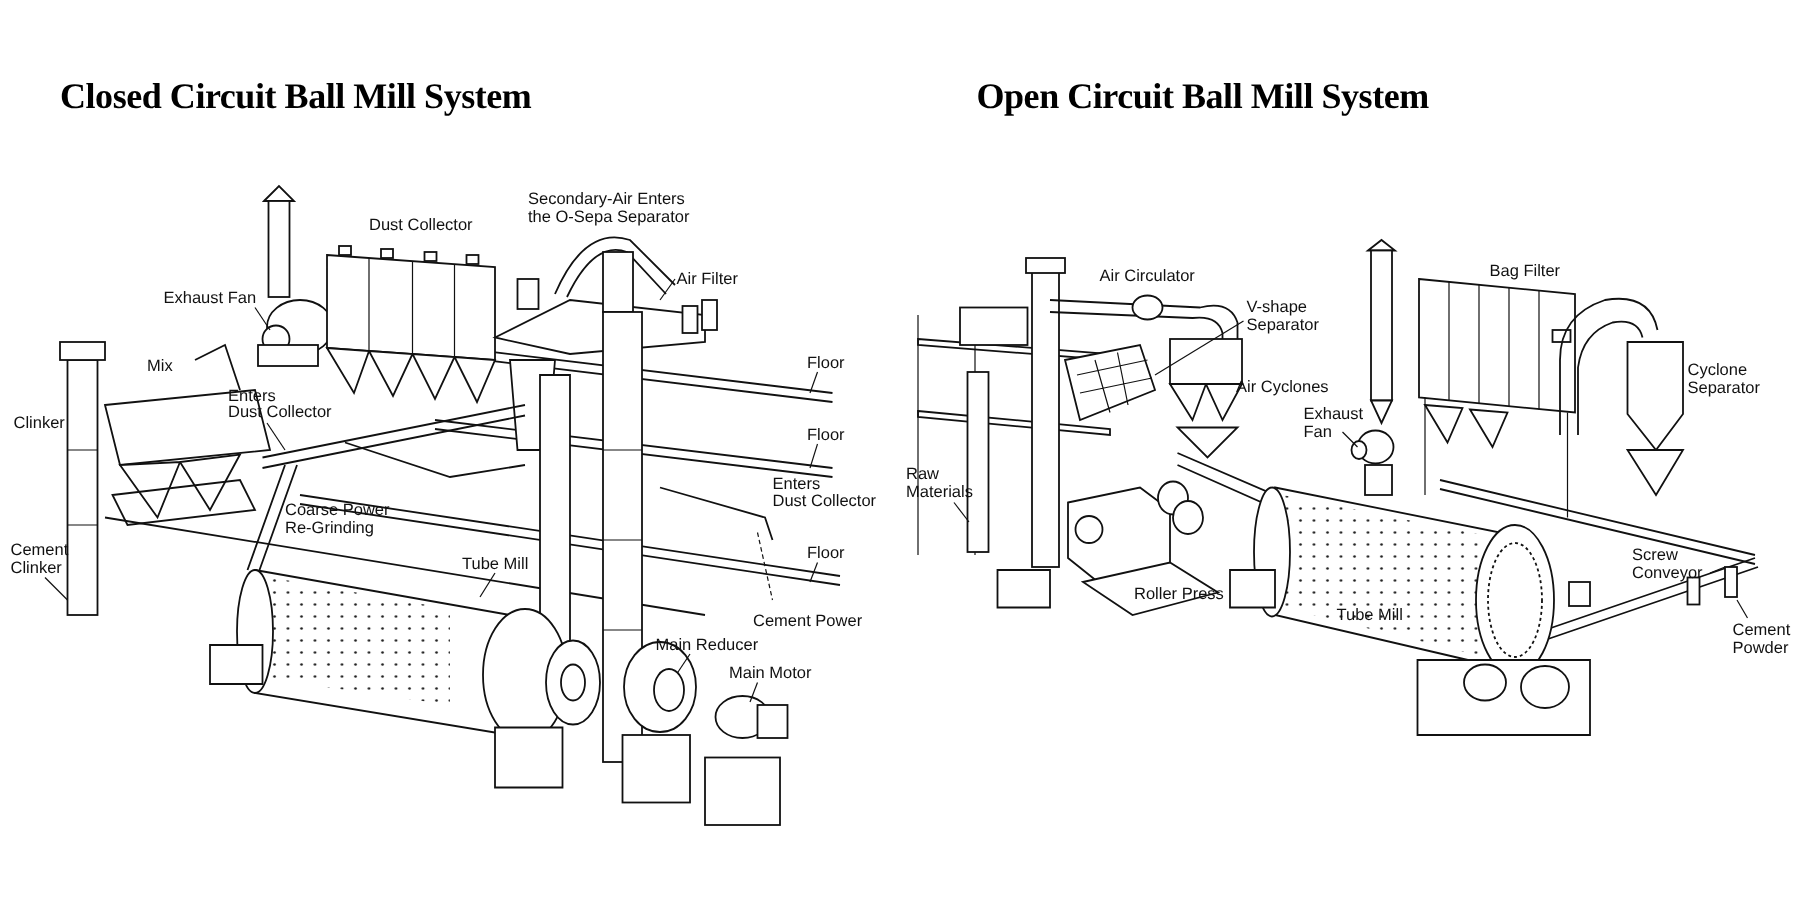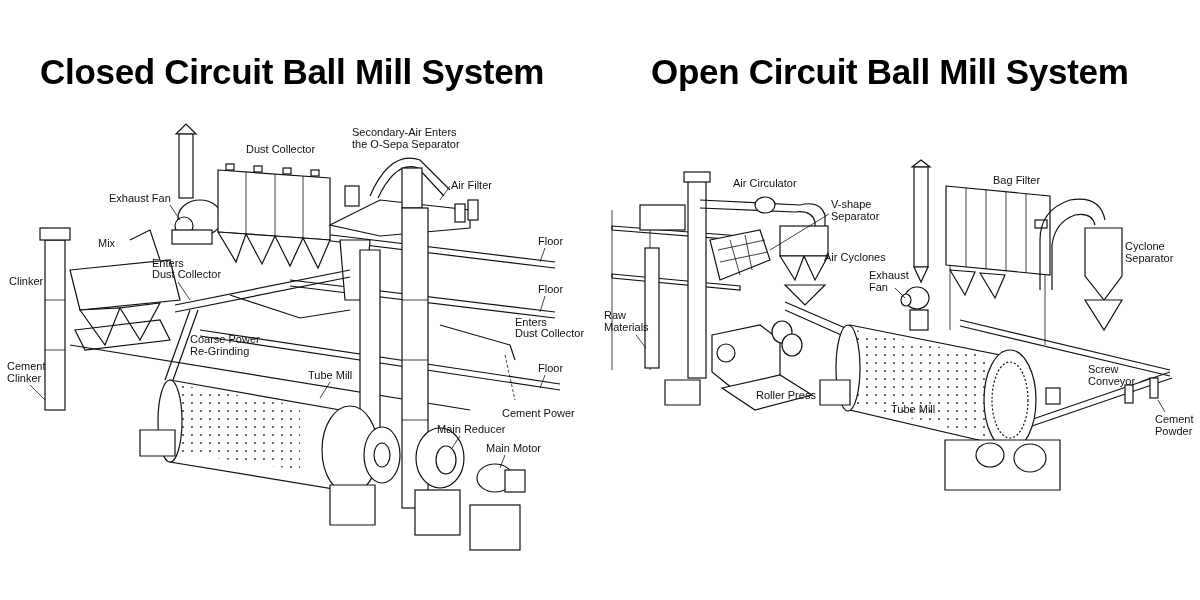--- a/index.html
+++ b/index.html
@@ -1,17 +1,17 @@
 <!DOCTYPE html>
 <html><head>
 <meta charset="utf-8">
 <style>
   html,body{margin:0;padding:0;background:#ffffff;}
   body{width:1200px;height:600px;position:relative;overflow:hidden;font-family:"Liberation Sans",sans-serif;color:#000;}
-  .title{position:absolute;top:52px;font-family:Liberation Sans, sans-serif;font-weight:bold;font-size:35px;letter-spacing:-0.3px;white-space:nowrap;}
+  .title{position:absolute;top:52px;font-family:Liberation Serif, serif;font-weight:bold;font-size:24px;letter-spacing:-0.3px;white-space:nowrap;}
   #title-left{left:40px;}
   #title-right{left:651px;}
   svg.panel{position:absolute;top:0;left:0;width:1200px;height:600px;}
   .ln{fill:none;stroke:#111;stroke-width:1.2;}
   .ln2{fill:#fff;stroke:#111;stroke-width:1.2;}
   .thin{fill:none;stroke:#111;stroke-width:0.8;}
   .lbl{font-family:"Liberation Sans",sans-serif;font-size:11px;fill:#111;}
   .dots{fill:#222;}
 </style>
 </head>

